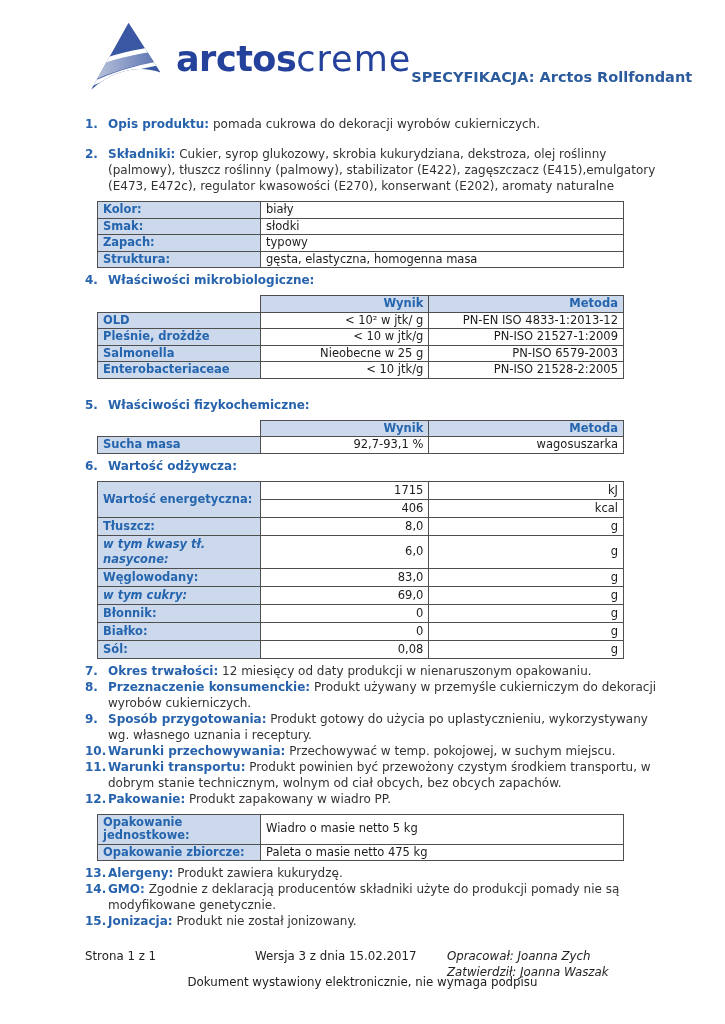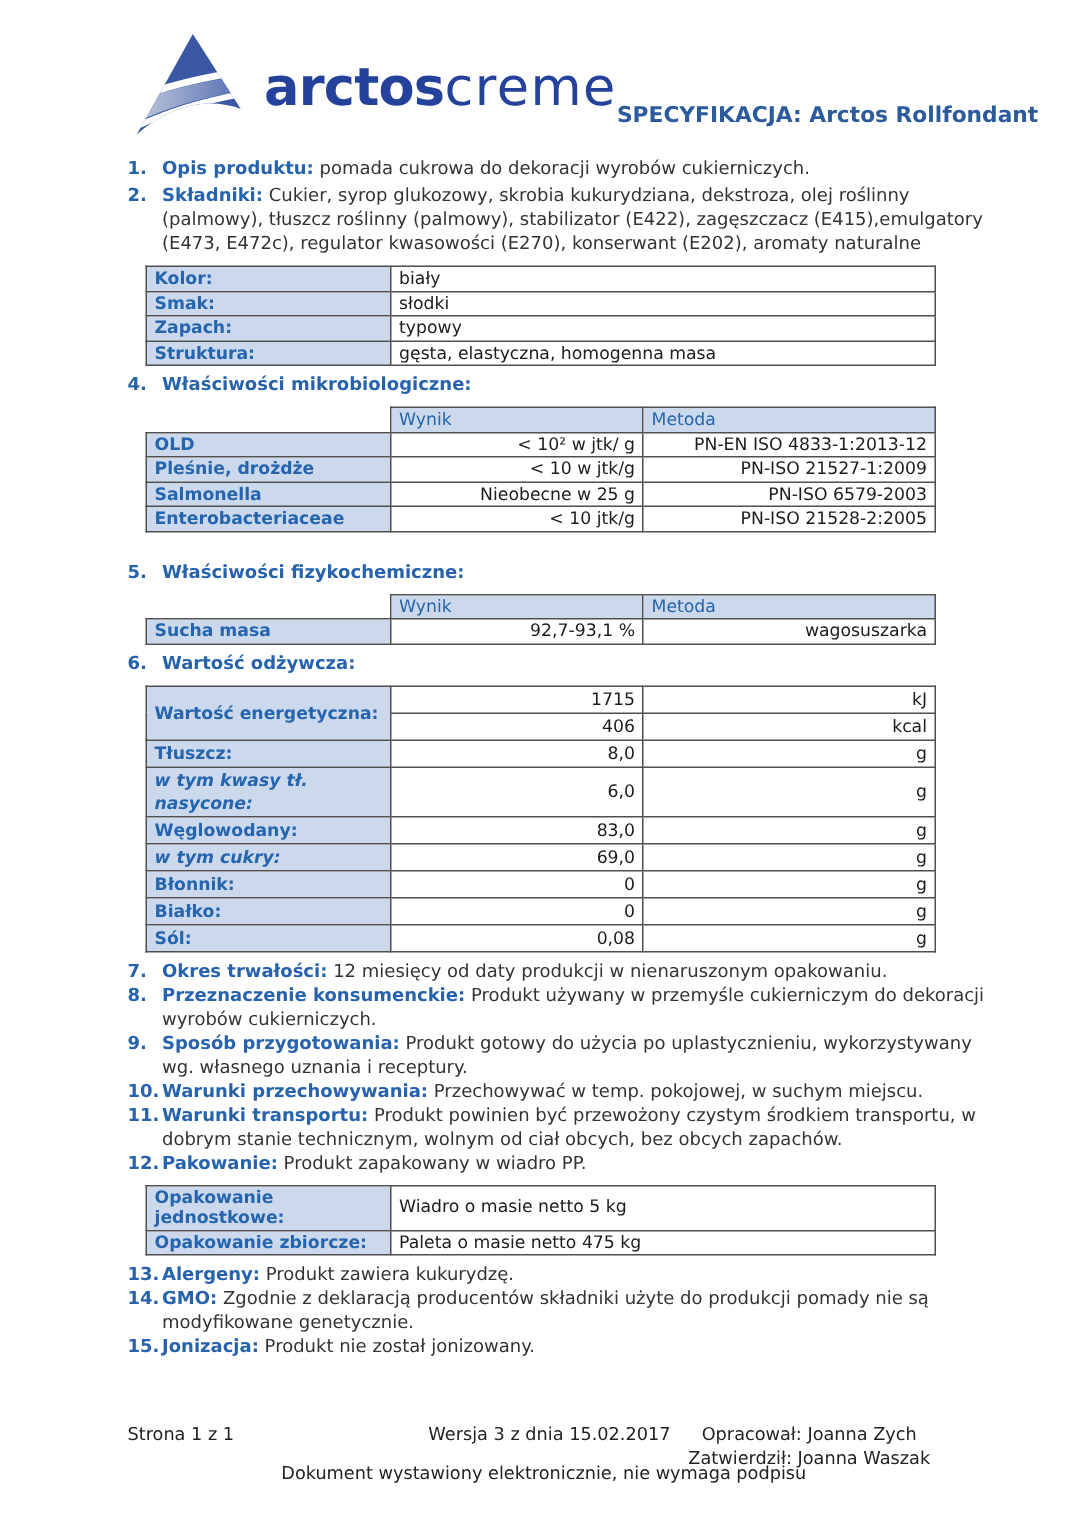--- a/index.html
+++ b/index.html
@@ -10,42 +10,42 @@
   
   .header { display:flex; align-items:flex-start; padding:20px 46px 0 88px; }
   .logo { display:flex; align-items:flex-start; }
   .logo svg { display:block; }
   .logo-text { margin-top:20px; margin-left:10px; font-size:35px; line-height:38px; color:#24429b; white-space:nowrap; }
   .logo-text .bold { font-weight:bold; letter-spacing:-0.5px; }
   .logo-text .light { font-weight:normal; letter-spacing:1px; }
   .spec-title { margin-left:auto; margin-top:49px; font-size:14.5px; font-weight:bold; color:#2b5b9d; white-space:nowrap; }
   
   .content { padding:8px 62px 0 85px; font-size:12px; line-height:16px; }
-  .item { padding-left:23px; text-indent:-23px; margin-top:2px; }
+  .item { padding-left:23px; text-indent:-23px; margin-top:14px; }
   .item .num { display:inline-block; width:23px; text-indent:0; font-weight:bold; color:#2763ad; }
   .item .hd { font-weight:bold; color:#2763ad; }
   .item .tx { color:#333; }
   .mt4 { margin-top:0; }
   .gap-lg { margin-top:18px; }
   
   table.spec { border-collapse:collapse; width:527px; margin:7px 0 4px 12px; font-size:11.5px; table-layout:fixed; }
   table.spec td { border:1px solid #4f4f4f; padding:1px 5px; line-height:13.5px; color:#1c1c1c; vertical-align:middle; overflow:hidden; }
   table.spec td.lbl { background:#ccd9ec; font-weight:bold; color:#2565ae; }
-  table.spec td.hcell { background:#ccd9ec; font-weight:normal; color:#2565ae; text-align:left; }
+  table.spec td.hcell { background:#ccd9ec; font-weight:bold; color:#2565ae; text-align:right; }
   table.spec td.ghost { border:none; background:transparent; }
   table.spec td.ctr { text-align:right; }
   table.spec td.it { font-style:italic; }
   table.nutr td { line-height:15px; }
   col.c1 { width:31%; } col.c2 { width:32%; } col.c3 { width:37%; }
   col.w1 { width:31%; } col.w2 { width:69%; }
   
   .footer-row { position:absolute; top:948px; left:85px; right:93px; display:flex; font-size:11.8px; line-height:16px; color:#222; }
   .footer-left { width:170px; }
-  .footer-center { flex:1; text-align:right; }
-  .footer-right { width:185px; text-align:center; }
+  .footer-center { flex:1; text-align:left; }
+  .footer-right { width:185px; text-align:left;font-style:italic; }
   .doc-note { position:absolute; top:975px; left:0; width:100%; text-align:center; font-size:11.8px; color:#222; }
 </style>
 </head>
 <body>
 
 <div class="page">
 
   <div class="header">
     <div class="logo">
       <span>

